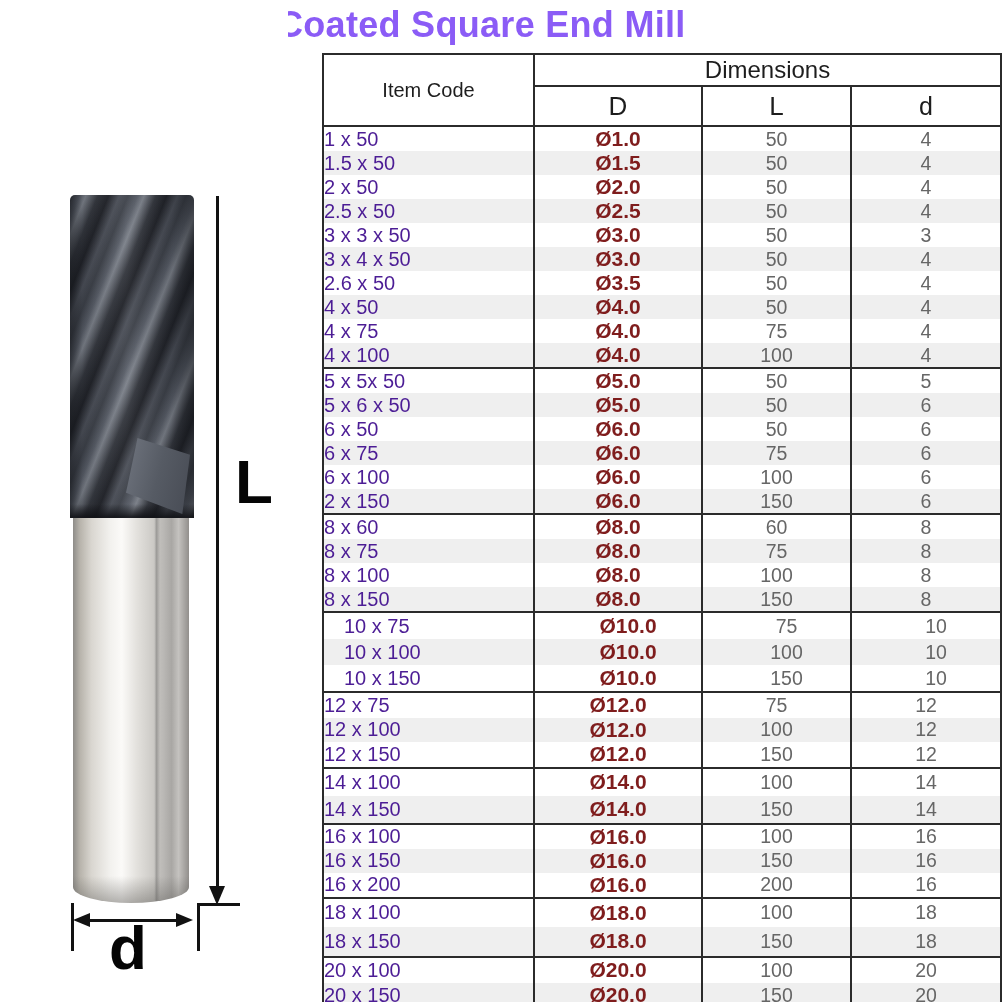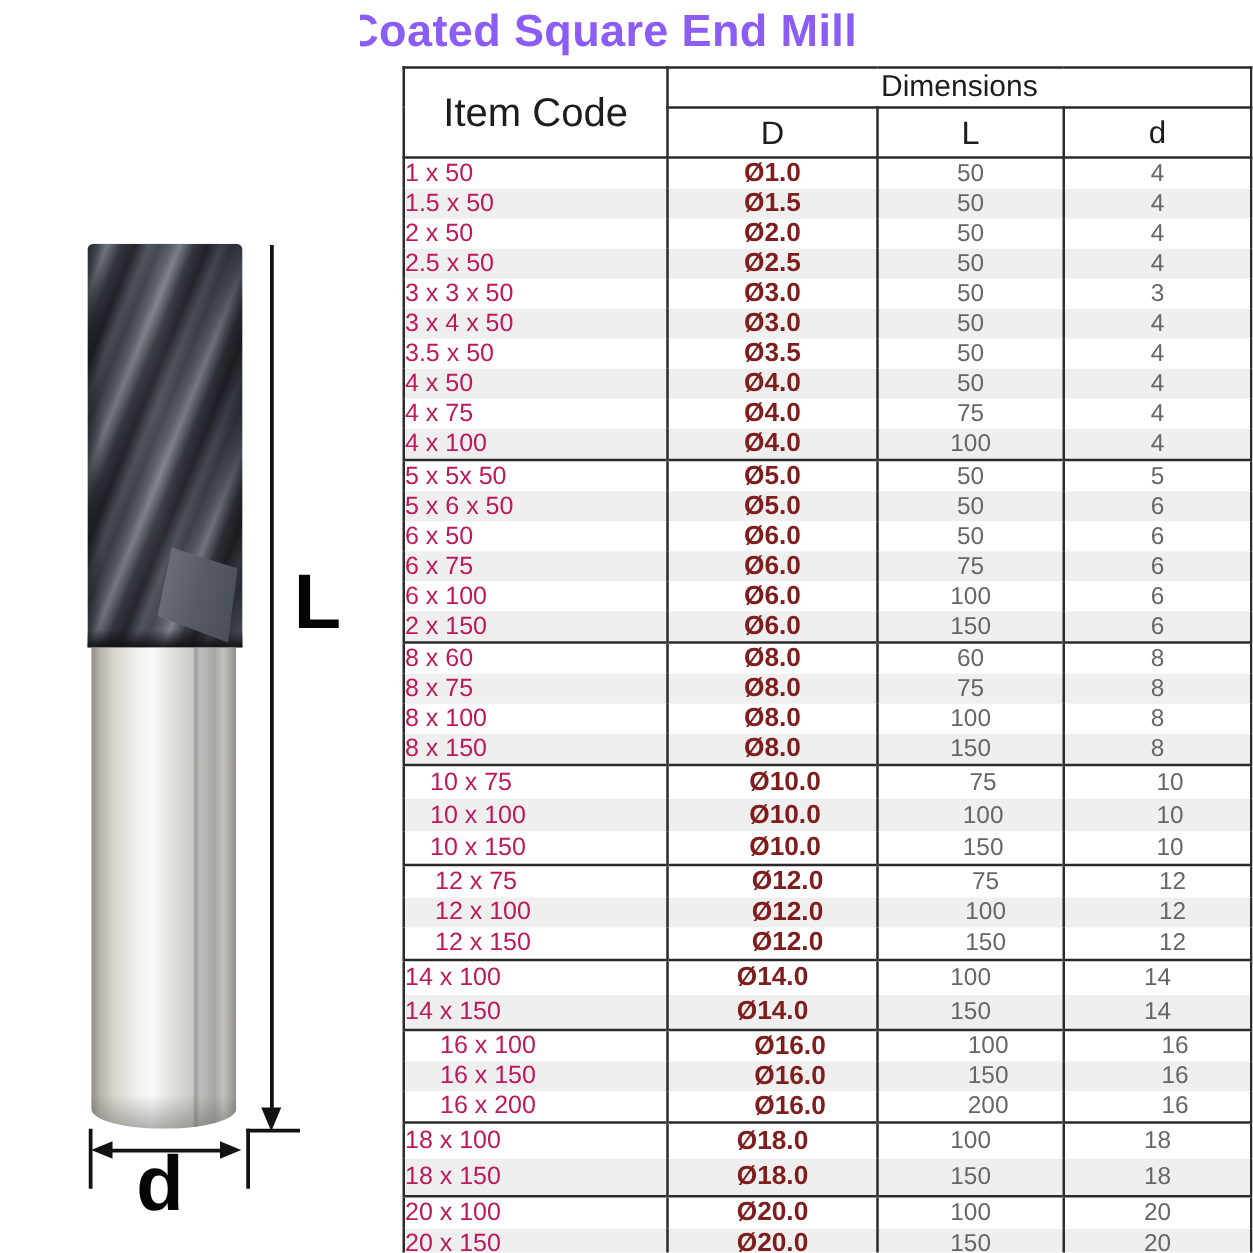--- a/index.html
+++ b/index.html
@@ -52,35 +52,35 @@
   .label-l{position:absolute;left:235px;top:451px;font-size:62px;font-weight:bold;color:#050505;line-height:1;}
   .label-d{position:absolute;left:109px;top:917px;font-size:62px;font-weight:bold;color:#050505;line-height:1;}
 
   
   table.spec{position:absolute;left:322px;top:53px;width:678px;border-collapse:collapse;
       table-layout:fixed;}
   table.spec col.c0{width:211px;} table.spec col.c1{width:168px;}
   table.spec col.c2{width:149px;} table.spec col.c3{width:150px;}
   table.spec, table.spec th{border:2px solid #2b2b2b;}
   table.spec th{font-weight:normal;color:#1d1d1d;background:#fff;padding:0;}
-  th.th-item{font-size:32px;border-radius:21px;}
+  th.th-item{font-size:20px;border-radius:21px;}
   th.th-dims{font-size:24px;height:30px;text-align:center;}
   th.th-sub{font-size:26px;height:38px;}
   th.th-sub-d{font-size:25px;}
   table.spec td{border-left:2px solid #2b2b2b;border-right:2px solid #2b2b2b;
       padding:0;vertical-align:middle;}
   table.spec tbody{border-bottom:2px solid #2b2b2b;}
   table.spec tbody:last-child{border-bottom:none;}
   tr.stripe td{background:#efefef;}
-  td.c0{text-align:left;padding-left:40px;color:#be185d;font-size:20px;}
+  td.c0{text-align:left;padding-left:40px;color:#4c1d95;font-size:20px;}
   td.c1{text-align:center;color:#7f1d1d;font-size:21px;font-weight:bold;}
   td.c2,td.c3{text-align:center;color:#666666;font-size:19.5px;}
   tbody.g1 td{height:23px;}  tbody.g2 td{height:24px;margin-top:20px;}  tbody.g3 td{height:23px;}
-  tbody.g4 td{height:26px;padding-left:20px;}  tbody.g5 td{height:24.5px;padding-left:24px;}tbody.g6 td{height:27px;}
-  tbody.g7 td{height:24px;padding-left:28px;}  tbody.g8 td{height:28.5px;}tbody.g9 td{height:25px;}
+  tbody.g4 td{height:26px;padding-left:20px;}  tbody.g5 td{height:24.5px;}tbody.g6 td{height:27px;}
+  tbody.g7 td{height:24px;}  tbody.g8 td{height:28.5px;}tbody.g9 td{height:25px;}
 </style>
 </head>
 <body>
 
 <div class="page">
 
   <div class="title-clip">
     <h1>Coated Square End Mill</h1>
   </div>
 
@@ -151,21 +151,21 @@
           <td class="c2">50</td>
           <td class="c3">3</td>
         </tr>
         <tr class="stripe">
           <td class="c0">3 x 4 x 50</td>
           <td class="c1">Ø3.0</td>
           <td class="c2">50</td>
           <td class="c3">4</td>
         </tr>
         <tr>
-          <td class="c0">3.5 x 50</td>
+          <td class="c0">2.6 x 50</td>
           <td class="c1">Ø3.5</td>
           <td class="c2">50</td>
           <td class="c3">4</td>
         </tr>
         <tr class="stripe">
           <td class="c0">4 x 50</td>
           <td class="c1">Ø4.0</td>
           <td class="c2">50</td>
           <td class="c3">4</td>
         </tr>

